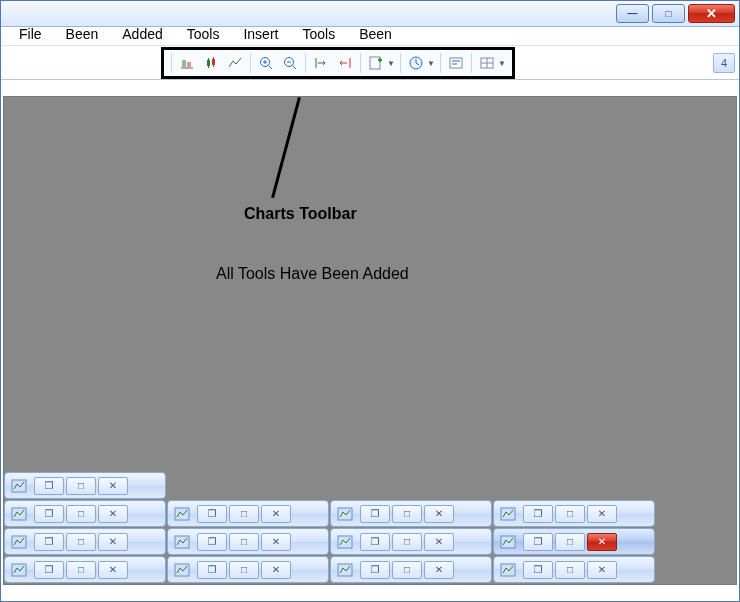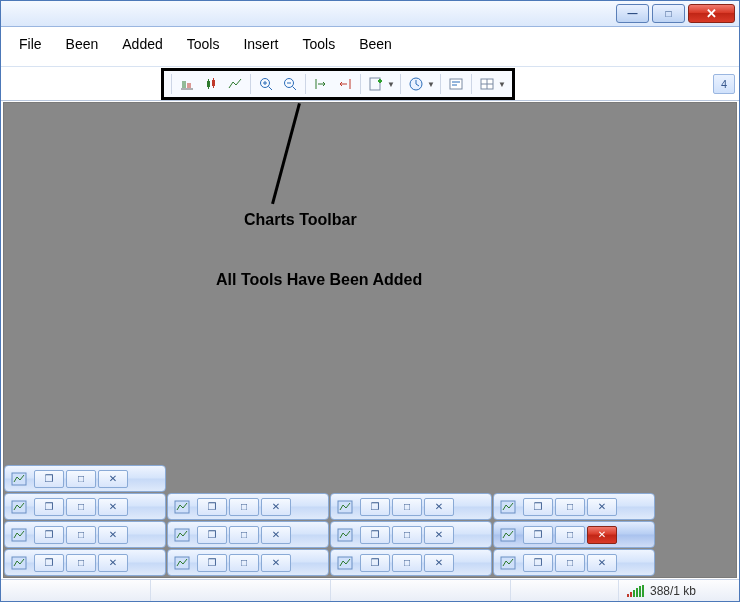--- a/index.html
+++ b/index.html
@@ -48,24 +48,24 @@
   }
   .win-btn.close {
     width:47px;
     background: linear-gradient(#f07a6e, #d93a28 45%, #c12616 50%, #d93a28);
     border-color:#8a2417;
     color:#fff;
     font-size:13px;
   }
   
   .menubar {
-    height:40px;
-    display:flex;
-    align-items:flex-start;
-    padding:6px 6px;
+    height:19px;
+    display:flex;
+    align-items:flex-end;
+    padding:0 6px;
     border-bottom:1px solid #d8e3f2;
     background:#fff;
   }
   .menubar span {
     padding:3px 12px;
     font-size:14px;
     color:#000;
     cursor:default;
   }
   
@@ -123,21 +123,21 @@
     justify-content:center;
     font-size:11px;
     color:#39598e;
   }
   
   .main-area {
     flex:1;
     background:#888888;
     position:relative;
     border:1px solid #7a7a7a;
-    margin:1px 2px;
+    margin:16px 2px;
   }
   .annot-line {
     position:absolute;
     left:294px;
     top:0px;
     width:3px;
     height:104px;
     background:#000;
     transform-origin: top left;
     transform: rotate(15deg);
@@ -147,21 +147,21 @@
     left:240px;
     top:108px;
     font-weight:bold;
     font-size:16px;
     color:#000;
   }
   .annot-label2 {
     position:absolute;
     left:212px;
     top:168px;
-    font-weight:bold;
+    font-weight:normal;
     font-size:16px;
     color:#000;
   }
   
   .mdi-rows {
     position:absolute;
     left:0;
     bottom:0;
     display:flex;
     flex-direction:column;
@@ -500,31 +500,14 @@
               </svg>
             </div>
           <div class="mdi-btn">❐</div>
           <div class="mdi-btn">□</div>
           <div class="mdi-btn close">✕</div>
         </div>
       </div>
     </div>
   </div>
 
-  <div class="statusbar">
-    <div class="status-cell" style="width:150px"></div>
-    <div class="status-cell" style="width:180px"></div>
-    <div class="status-cell" style="width:180px"></div>
-    <div class="status-cell" style="flex:1"></div>
-    <div class="status-cell" style="width:120px; border-right:none;">
-      <div class="status-bars">
-        <i style="height:3px;background:#c0392b"></i>
-          <i style="height:5px;background:#c0392b"></i>
-        <i style="height:7px"></i>
-          <i style="height:9px"></i>
-          <i style="height:11px"></i>
-          <i style="height:12px"></i>
-      </div>
-      <span>388/1 kb</span>
-    </div>
-  </div>
 
 </div>
 
 </body></html>

